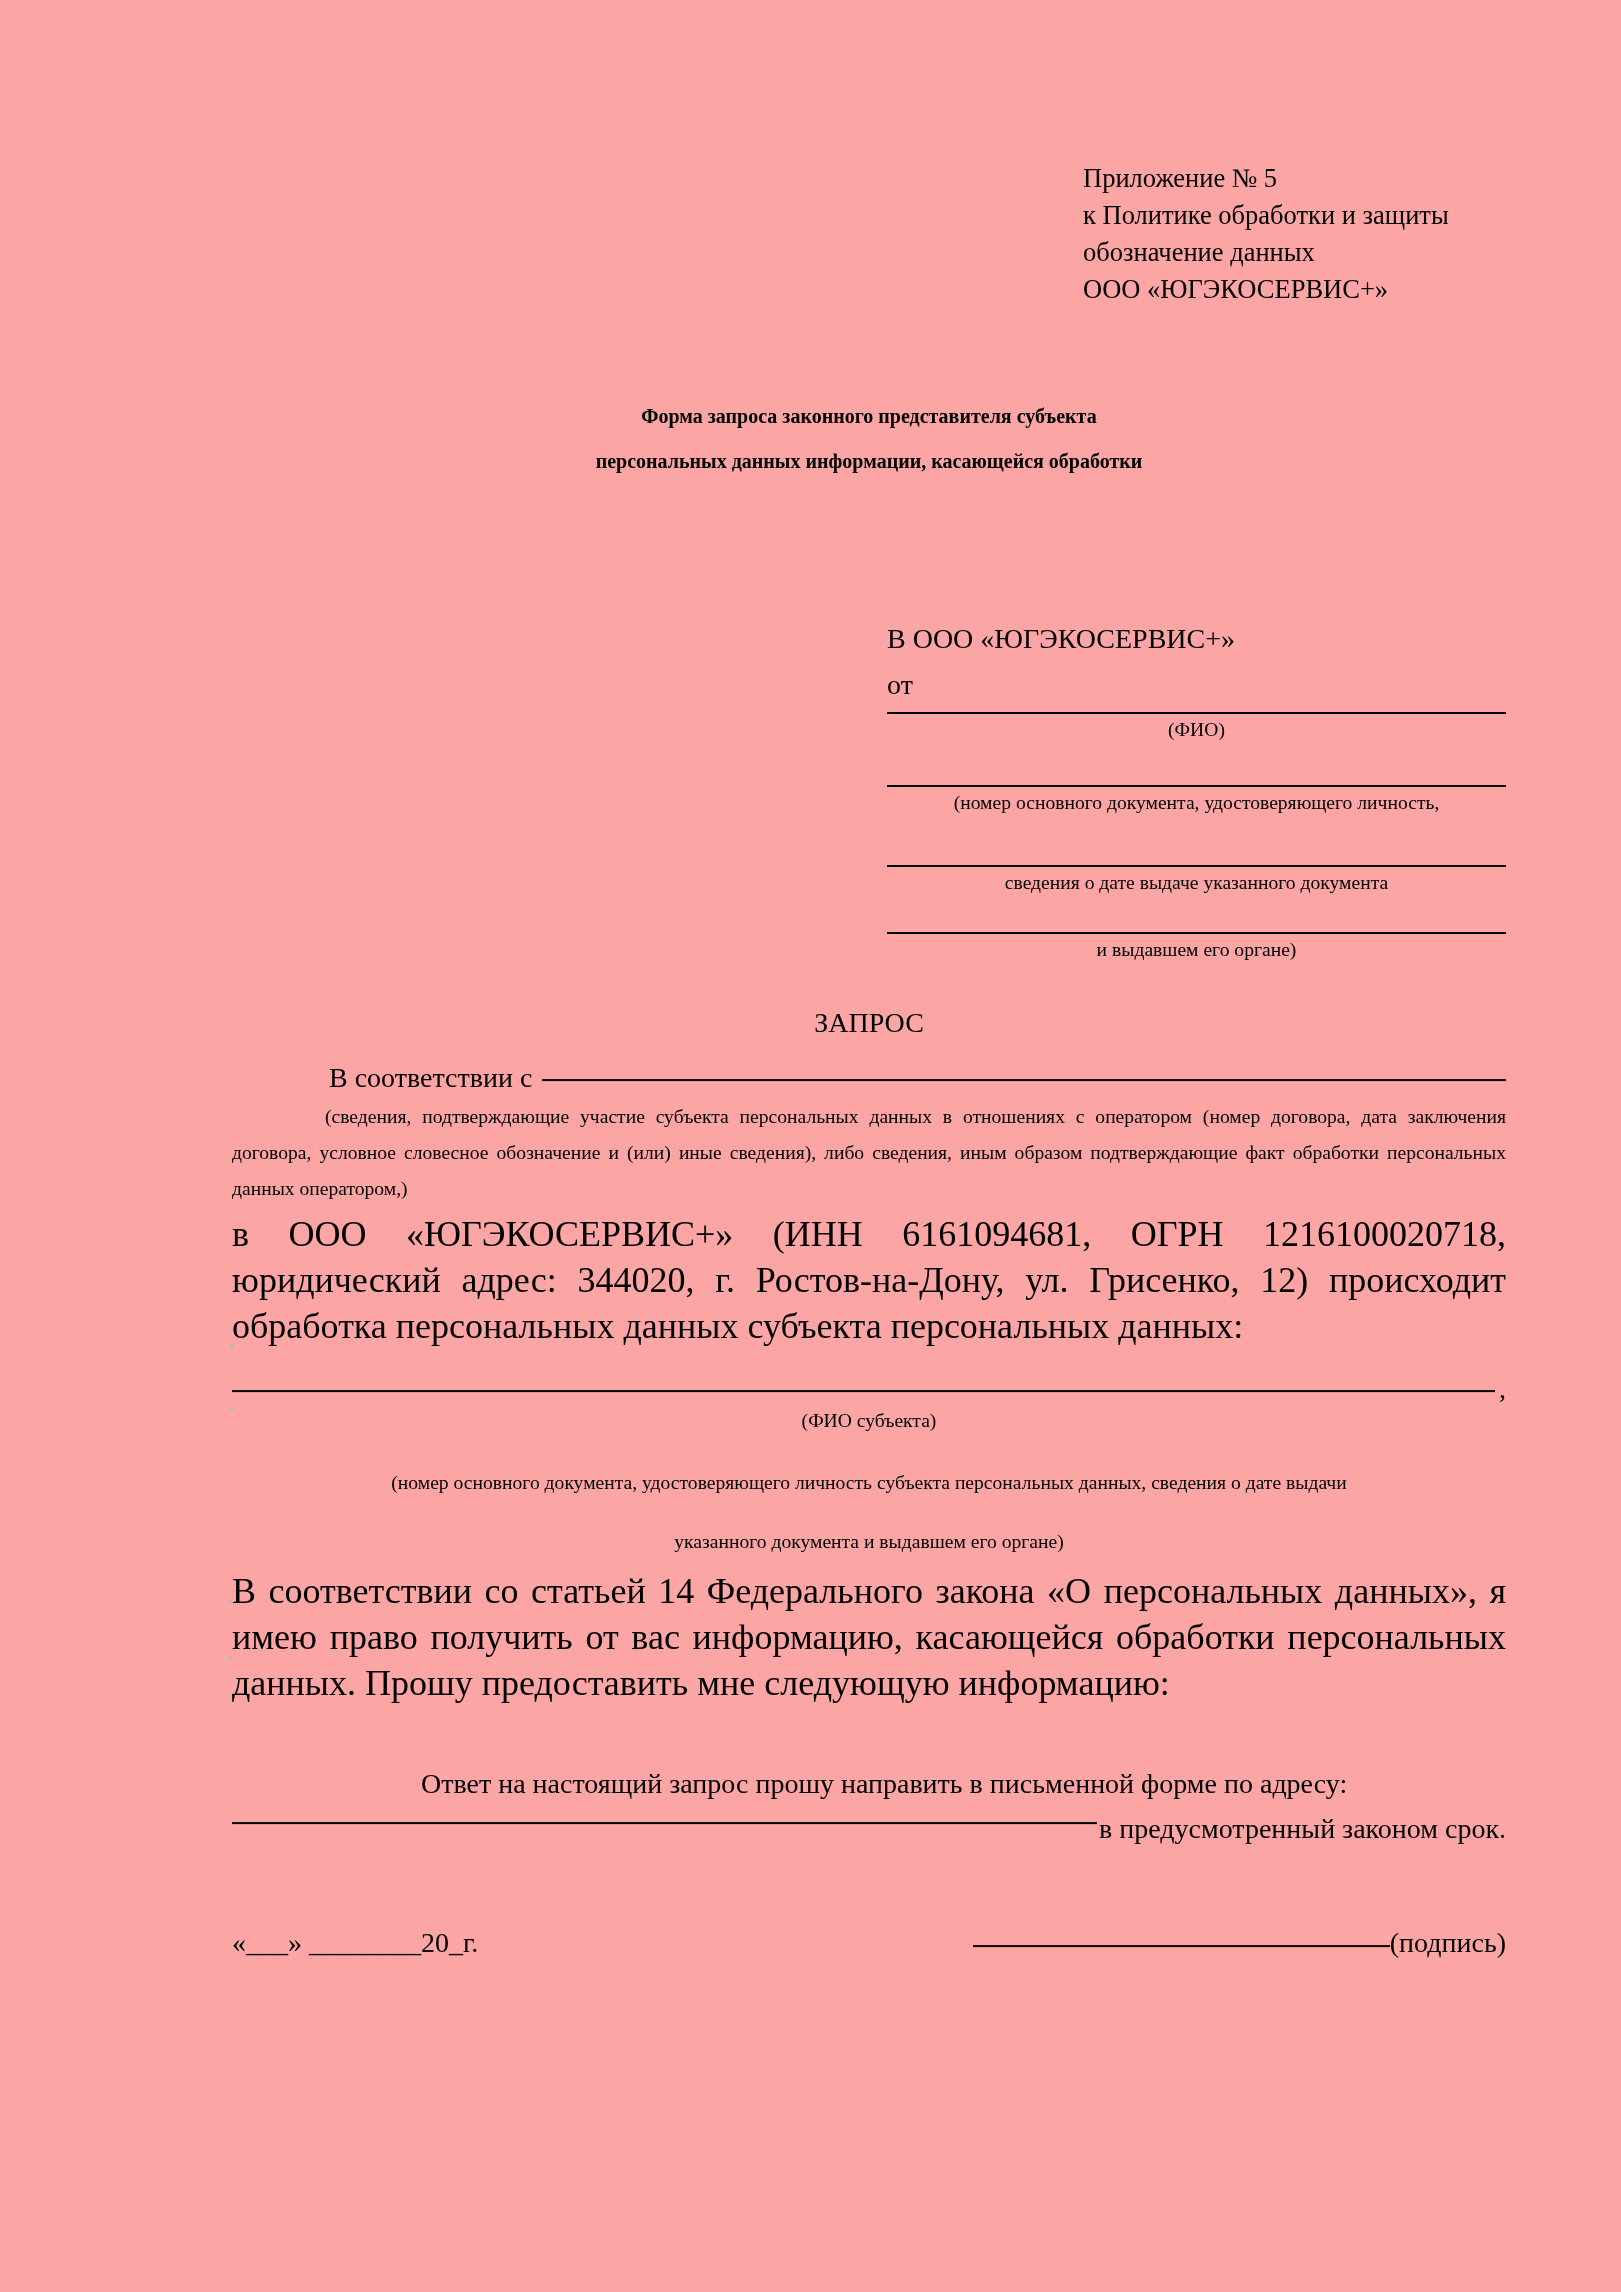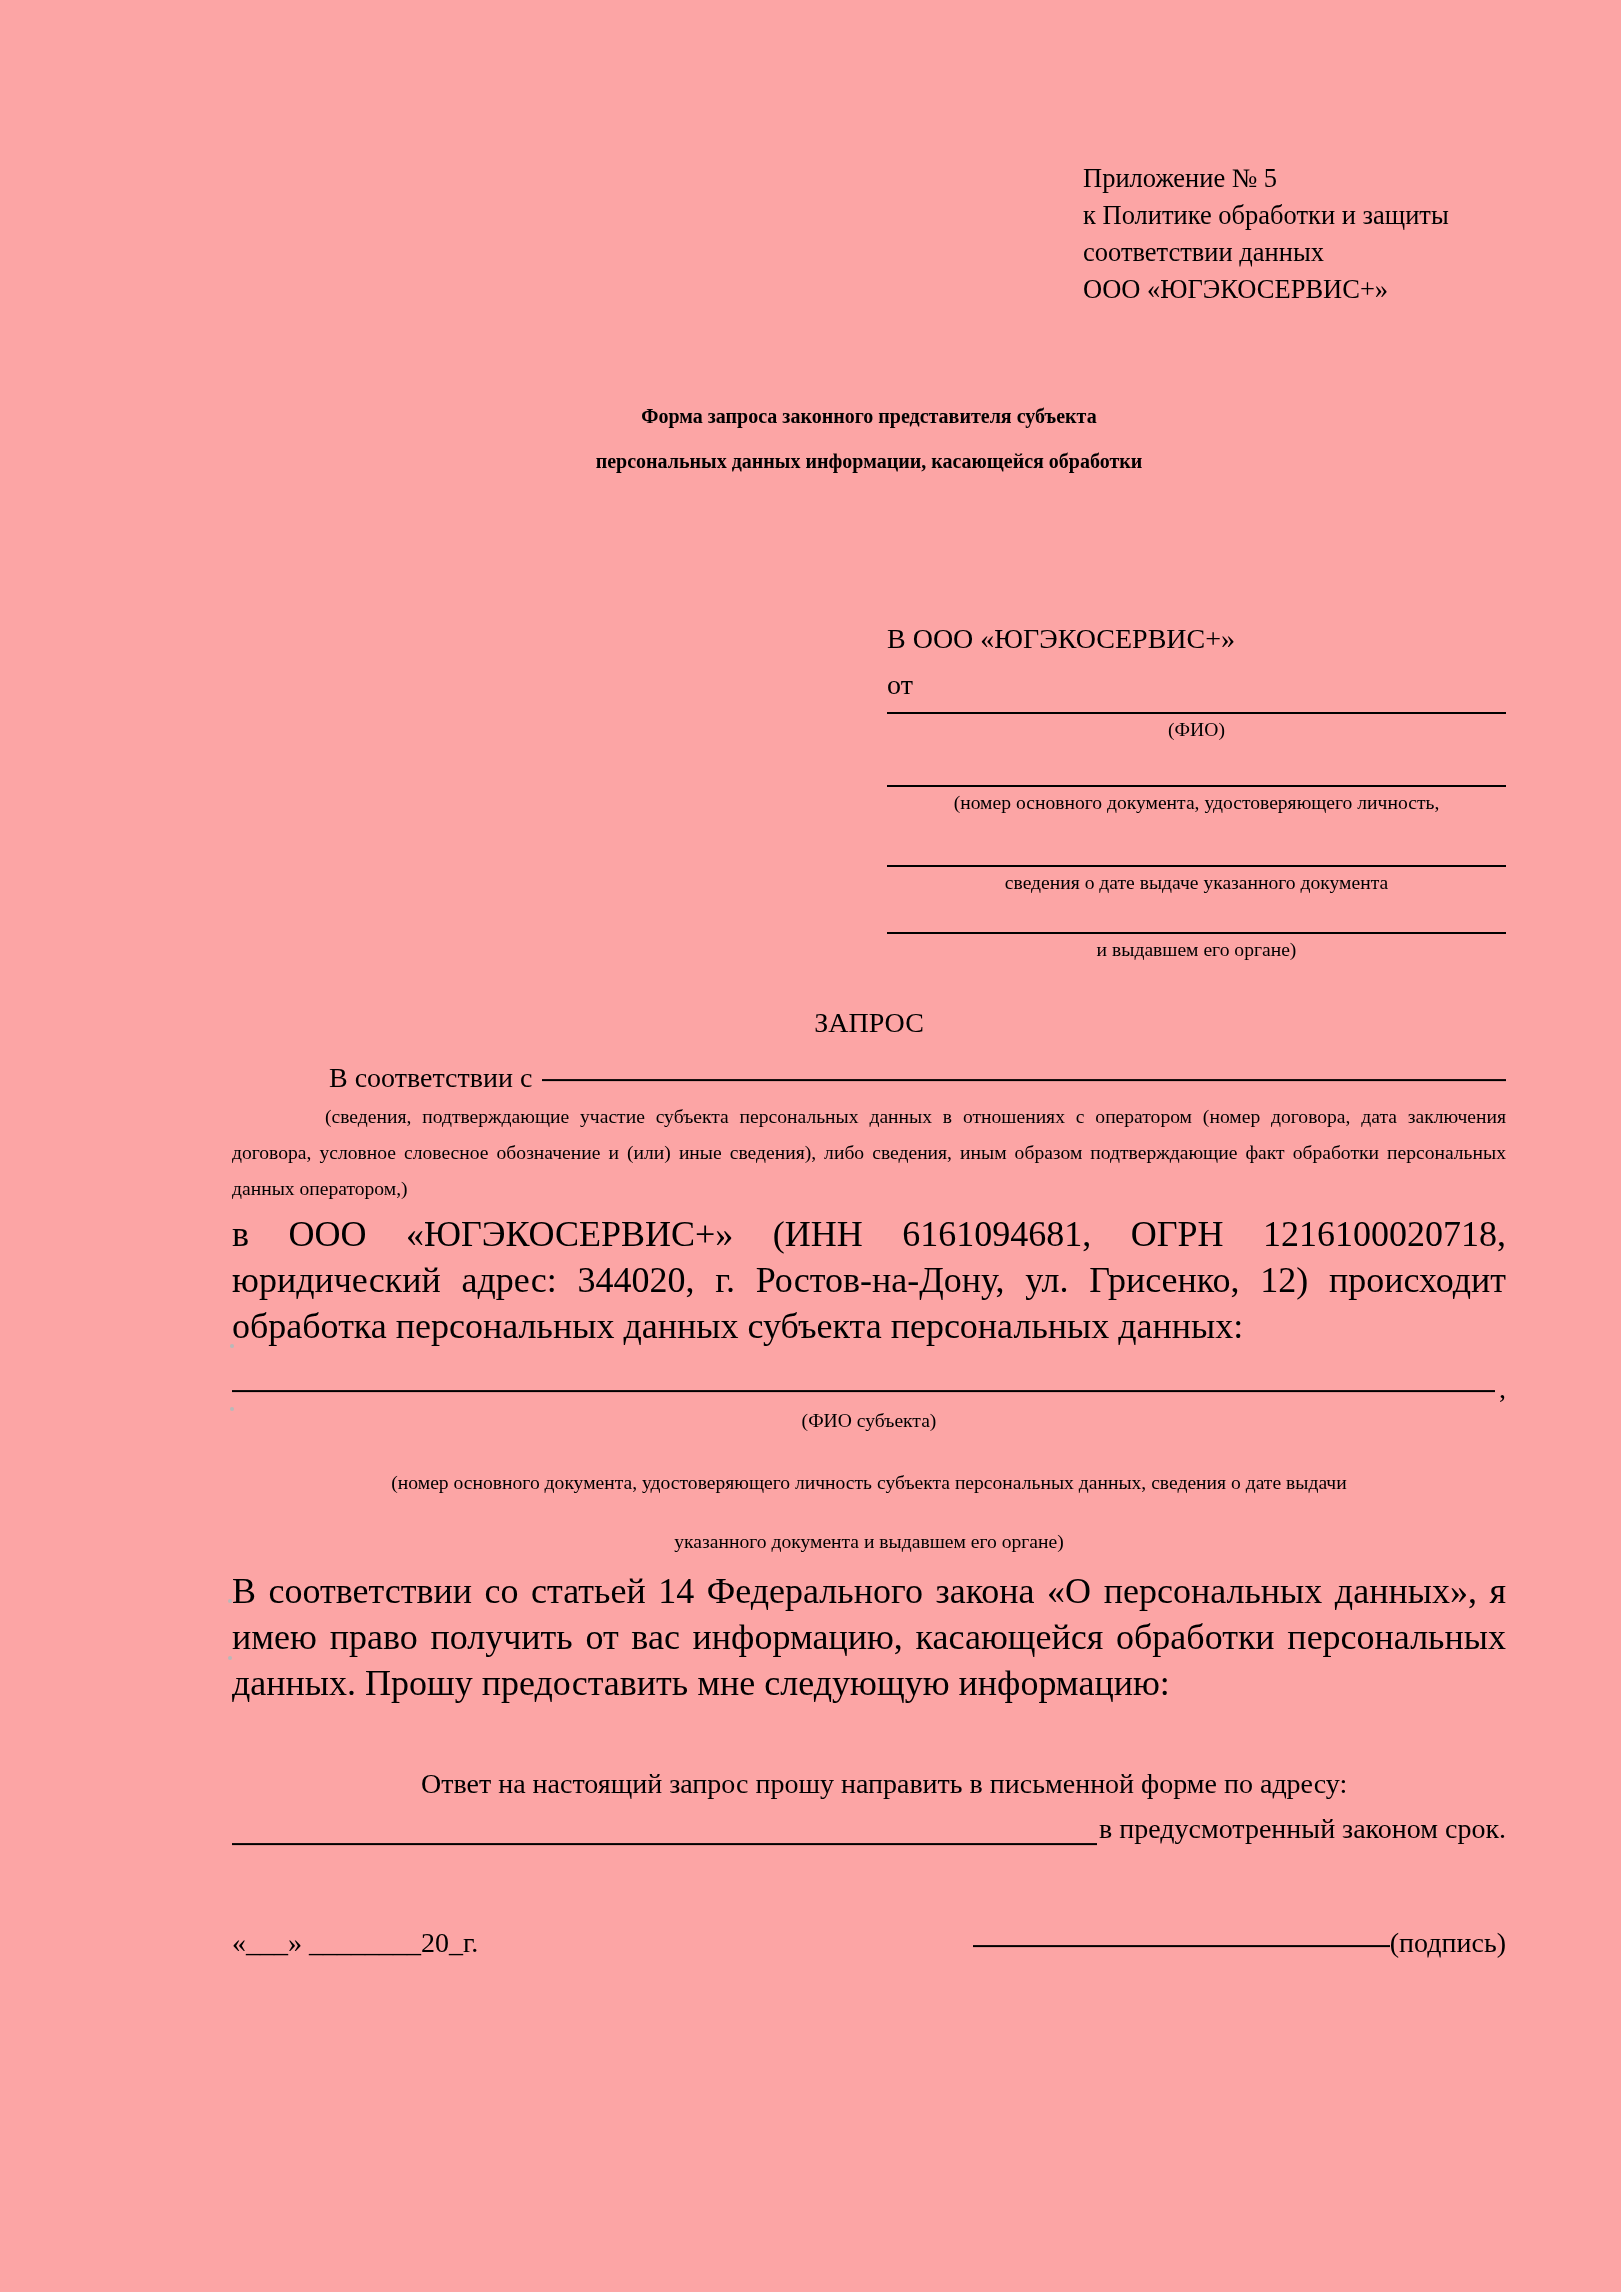--- a/index.html
+++ b/index.html
@@ -121,21 +121,21 @@
   .law-par { margin-top:13.7px; }
 
   .reply-line {
     margin-top:55px;
     font-size:28px;
     line-height:46px;
     text-indent:189px;
   }
   .reply-second {
     display:flex;
-    align-items:flex-end;
+    align-items:center;
     font-size:28px;
     line-height:43px;
   }
   .reply-second .fill {
     flex:1;
     border-bottom:2.9px solid #000;
     margin-right:2px;
     transform:translateY(-4.9px);
   }
   .reply-second .suffix { white-space:nowrap; }
@@ -169,21 +169,21 @@
 </style>
 </head>
 <body>
 
 <div class="page">
   <div class="content">
 
     <div class="header-block">
       <div>Приложение № 5</div>
       <div>к Политике обработки и защиты</div>
-      <div>соответствии данных</div>
+      <div>обозначение данных</div>
       <div>ООО «ЮГЭКОСЕРВИС+»</div>
     </div>
 
     <div class="doc-title">
       <div>Форма запроса законного представителя субъекта</div>
       <div>персональных данных информации, касающейся обработки</div>
     </div>
 
     <div class="addressee">
       <div>В ООО «ЮГЭКОСЕРВИС+»</div>

